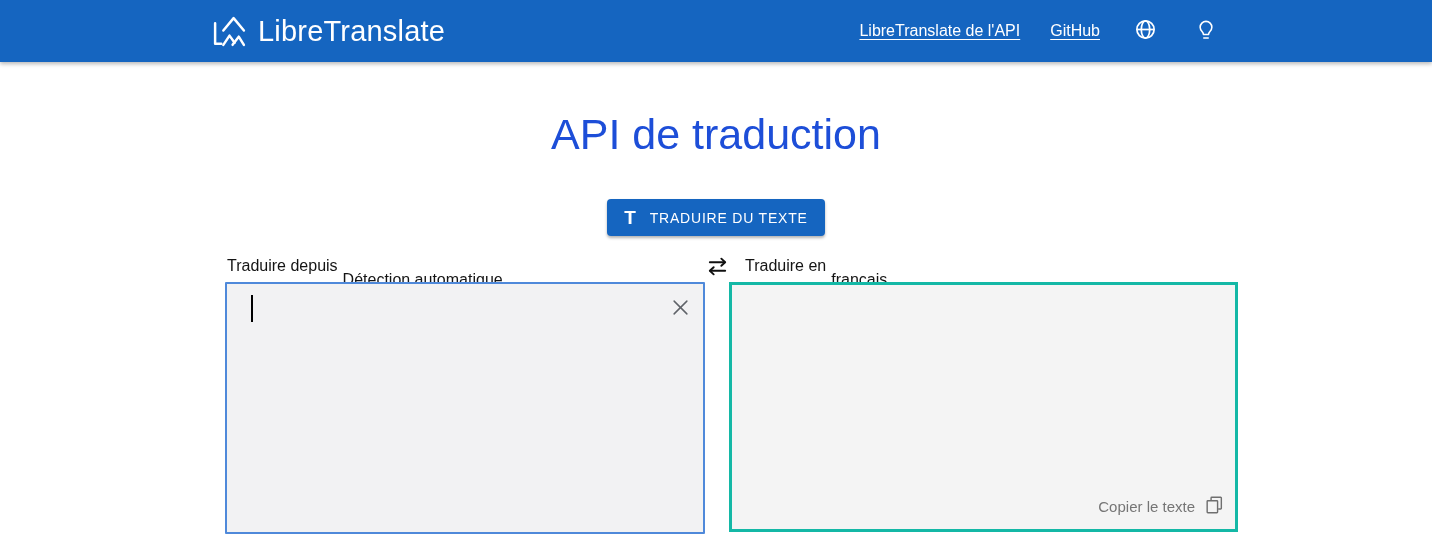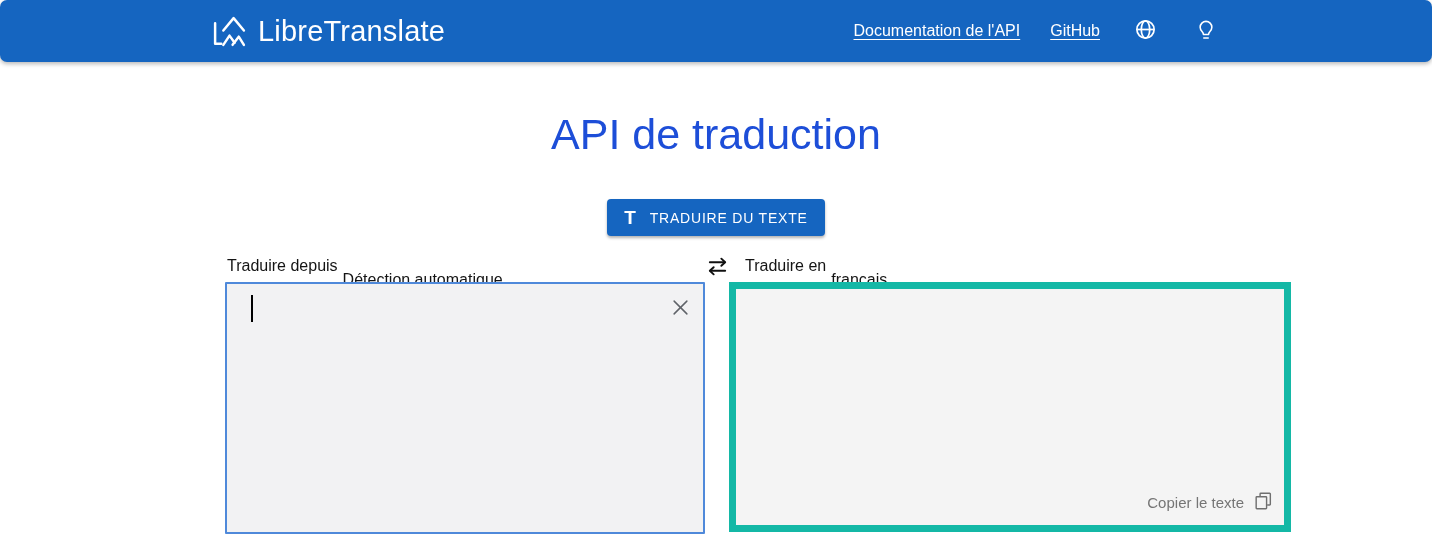--- a/index.html
+++ b/index.html
@@ -10,21 +10,20 @@
     color: #111;
   }
 
   
   .app-header {
     height: 62px;
     background: #1565c0;
     box-shadow: 0 2px 4px rgba(0,0,0,.28);
     position: relative;
     z-index: 5;
-    border-radius: 7px;
   }
   .header-inner {
     width: 1010px;
     margin: 0 auto;
     height: 100%;
     display: flex;
     align-items: center;
     justify-content: space-between;
   }
   .brand {
@@ -163,24 +162,24 @@
     top: 15px;
     right: 14px;
     background: transparent;
     border: none;
     cursor: pointer;
     display: inline-flex;
     padding: 2px;
   }
 
   .output-box {
-    width: 562px;
+    width: 509px;
     height: 250px;
     background: #f4f4f4;
-    border: 7px solid #14b8a6;
+    border: 3px solid #14b8a6;
     position: relative;
   }
   .copy-row {
     position: absolute;
     right: 11px;
     bottom: 11px;
     display: flex;
     align-items: center;
     gap: 9px;
   }
@@ -197,21 +196,21 @@
         <svg width="37" height="37" viewBox="0 0 36 36" fill="none" stroke="#ffffff" stroke-width="2.4" stroke-linecap="round" stroke-linejoin="round">
           <path d="M4 10 V30 H10"></path>
           <path d="M12 17 L22 5 L32 17"></path>
           <path d="M12 31 L18 22 L23 29"></path>
           <path d="M21 31 L27 23 L32 31"></path>
         </svg>
       </span>
       <span class="brand-title">LibreTranslate</span>
     </div>
     <nav class="header-nav">
-      <a class="nav-link">Documentation de l'API</a>
+      <a class="nav-link">LibreTranslate de l'API</a>
       <a class="nav-link">GitHub</a>
       <button class="icon-btn">
         <span>
           <svg width="23" height="23" viewBox="0 0 24 24" fill="none" stroke="#ffffff" stroke-width="1.8">
             <circle cx="12" cy="12" r="9"></circle>
             <path d="M3.3 12 H20.7"></path>
             <ellipse cx="12" cy="12" rx="4.4" ry="9"></ellipse>
           </svg>
         </span>
       </button>

